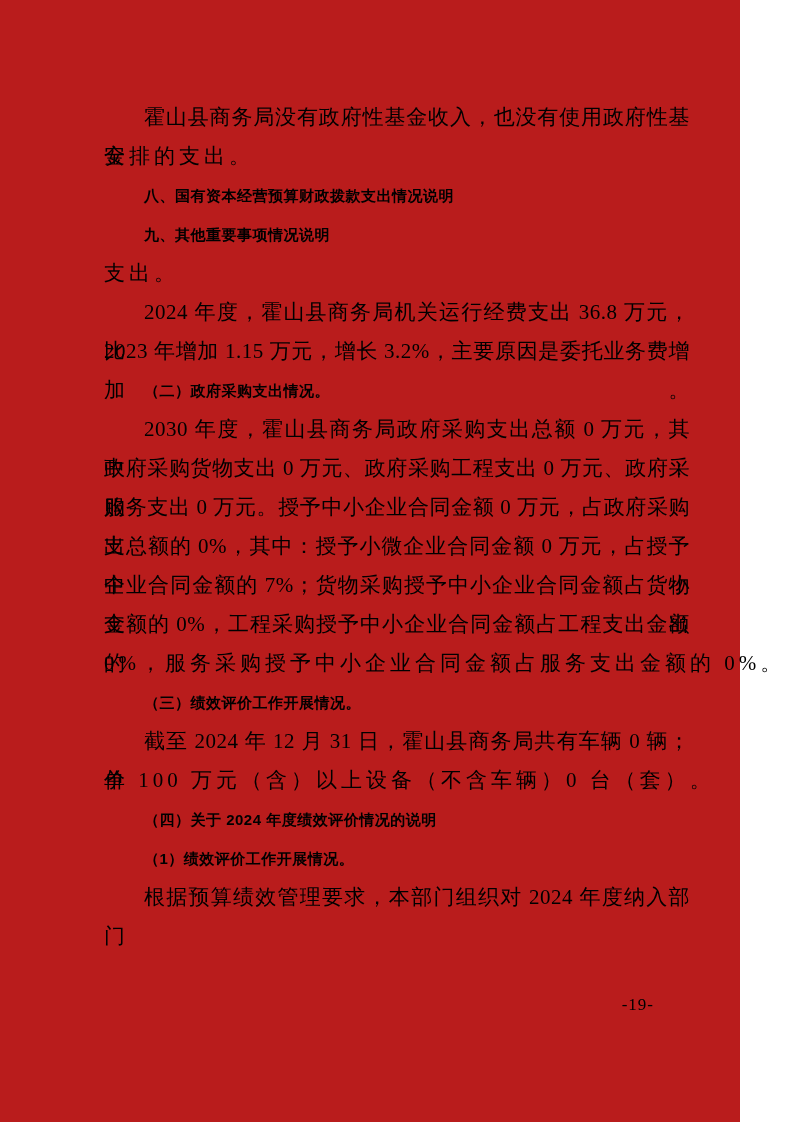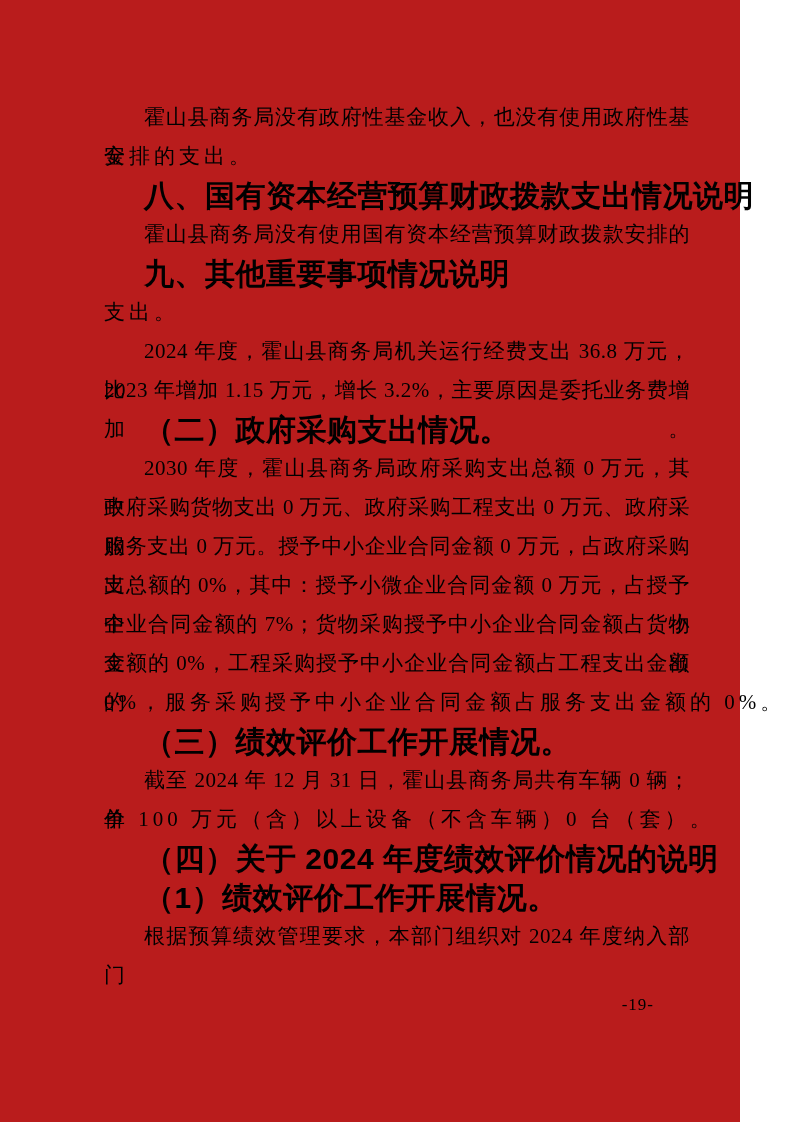--- a/index.html
+++ b/index.html
@@ -49,42 +49,41 @@
     letter-spacing: 4px;
   }
   
   .line.indent {
     text-indent: 40px;
   }
   
   .line.heading {
     font-family: "Liberation Sans", "DejaVu Sans", sans-serif;
     font-weight: bold;
-    font-size: 30px;
+    font-size: 15px;
     letter-spacing: 0.5px;
   }
   .page-number {
     position: absolute;
     right: 86px;
     top: 992px;
     font-size: 17px;
     line-height: 25px;
     letter-spacing: 1px;
     font-family: "Liberation Serif", "DejaVu Serif", serif;
   }
 </style>
 </head>
 <body>
 
 <div class="page">
   <main class="content" id="doc-body">
       <div class="line indent fill">霍山县商务局没有政府性基金收入，也没有使用政府性基金</div>
       <div class="line end">安排的支出。</div>
       <div class="line heading indent end">八、国有资本经营预算财政拨款支出情况说明</div>
-      <div class="line indent fill">霍山县商务局没有使用国有资本经营预算财政拨款安排的</div>
       <div class="line heading indent end">九、其他重要事项情况说明</div>
       <div class="line end">支出。</div>
       <div class="line indent fill">2024 年度，霍山县商务局机关运行经费支出 36.8 万元，比</div>
       <div class="line fill">2023 年增加 1.15 万元，增长 3.2%，主要原因是委托业务费增加。</div>
       <div class="line heading indent end">（二）政府采购支出情况。</div>
       <div class="line indent fill">2030 年度，霍山县商务局政府采购支出总额 0 万元，其中：</div>
       <div class="line fill">政府采购货物支出 0 万元、政府采购工程支出 0 万元、政府采购</div>
       <div class="line fill">服务支出 0 万元。授予中小企业合同金额 0 万元，占政府采购支</div>
       <div class="line fill">出总额的 0%，其中：授予小微企业合同金额 0 万元，占授予中小</div>
       <div class="line fill">企业合同金额的 7%；货物采购授予中小企业合同金额占货物支出</div>

